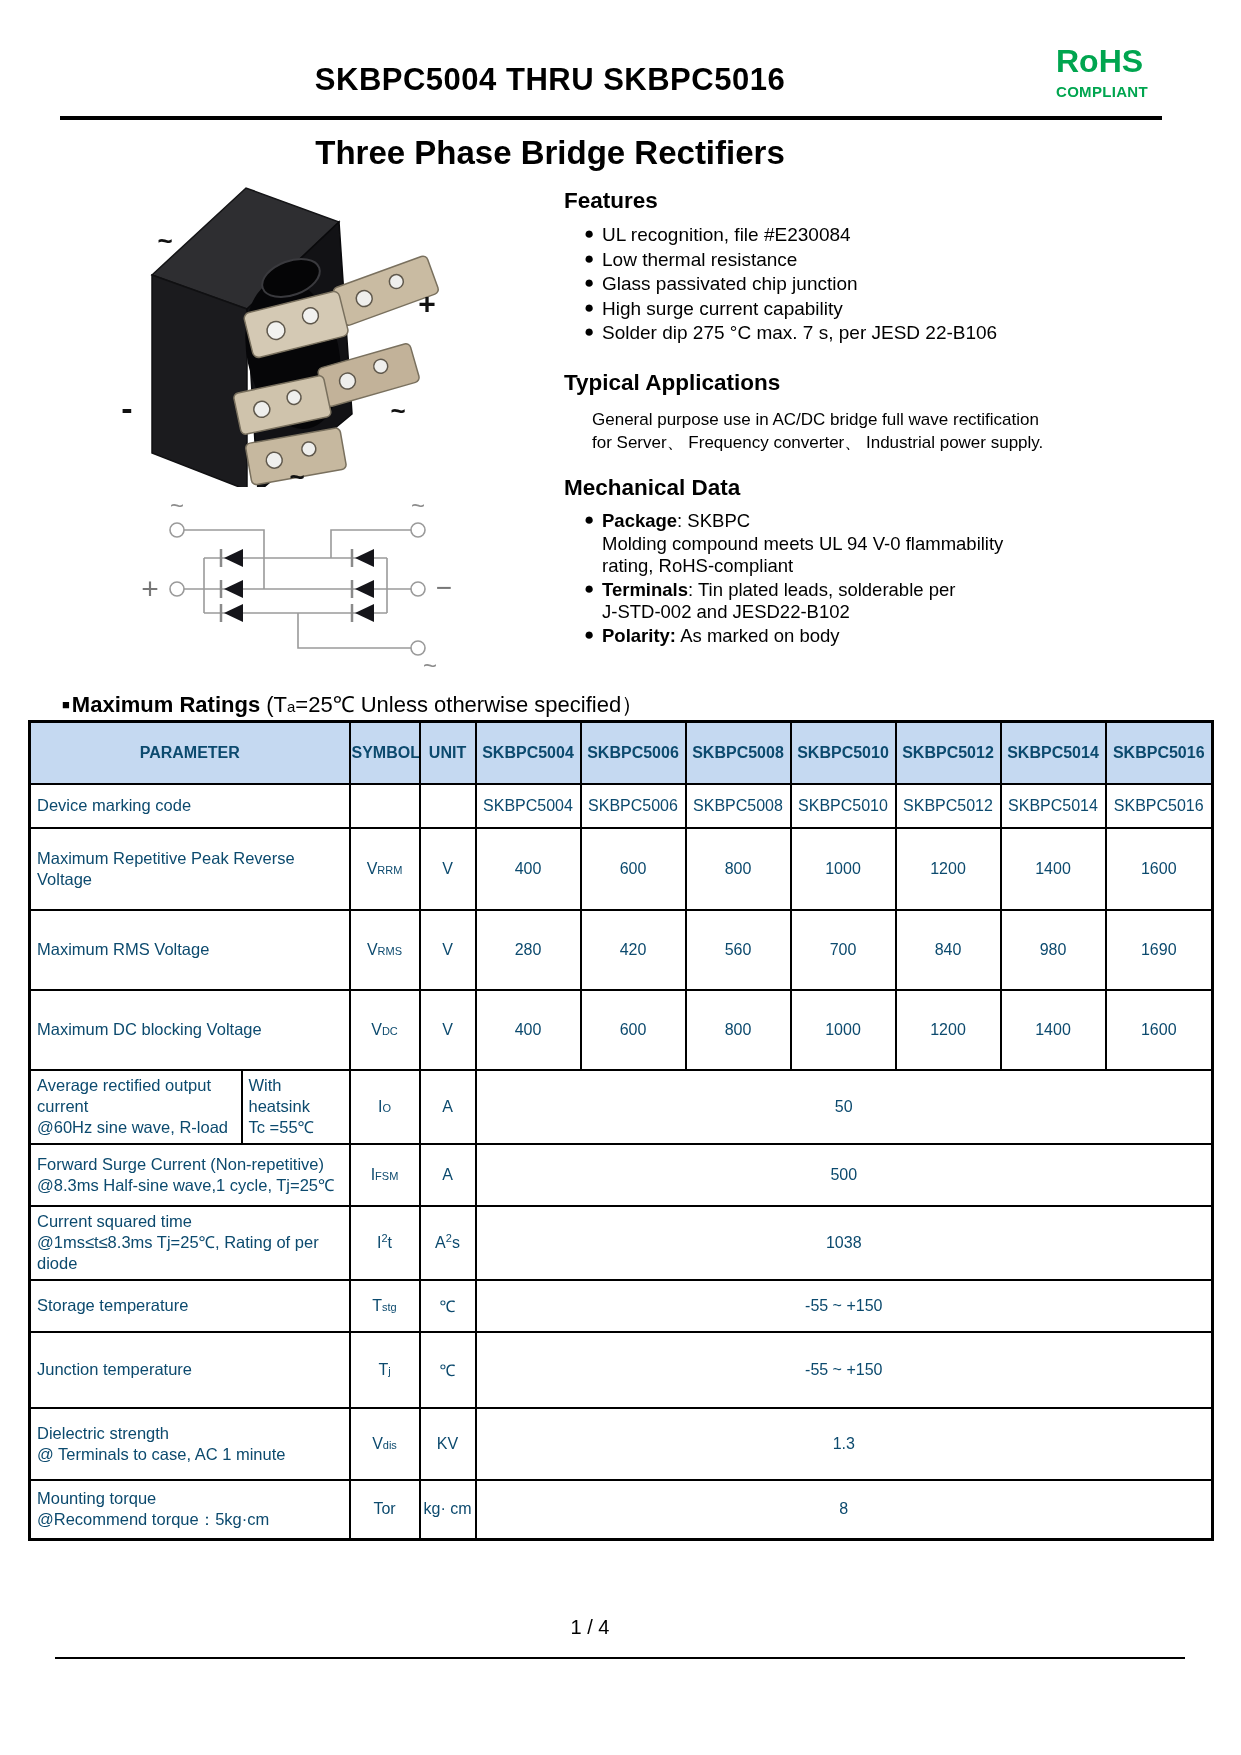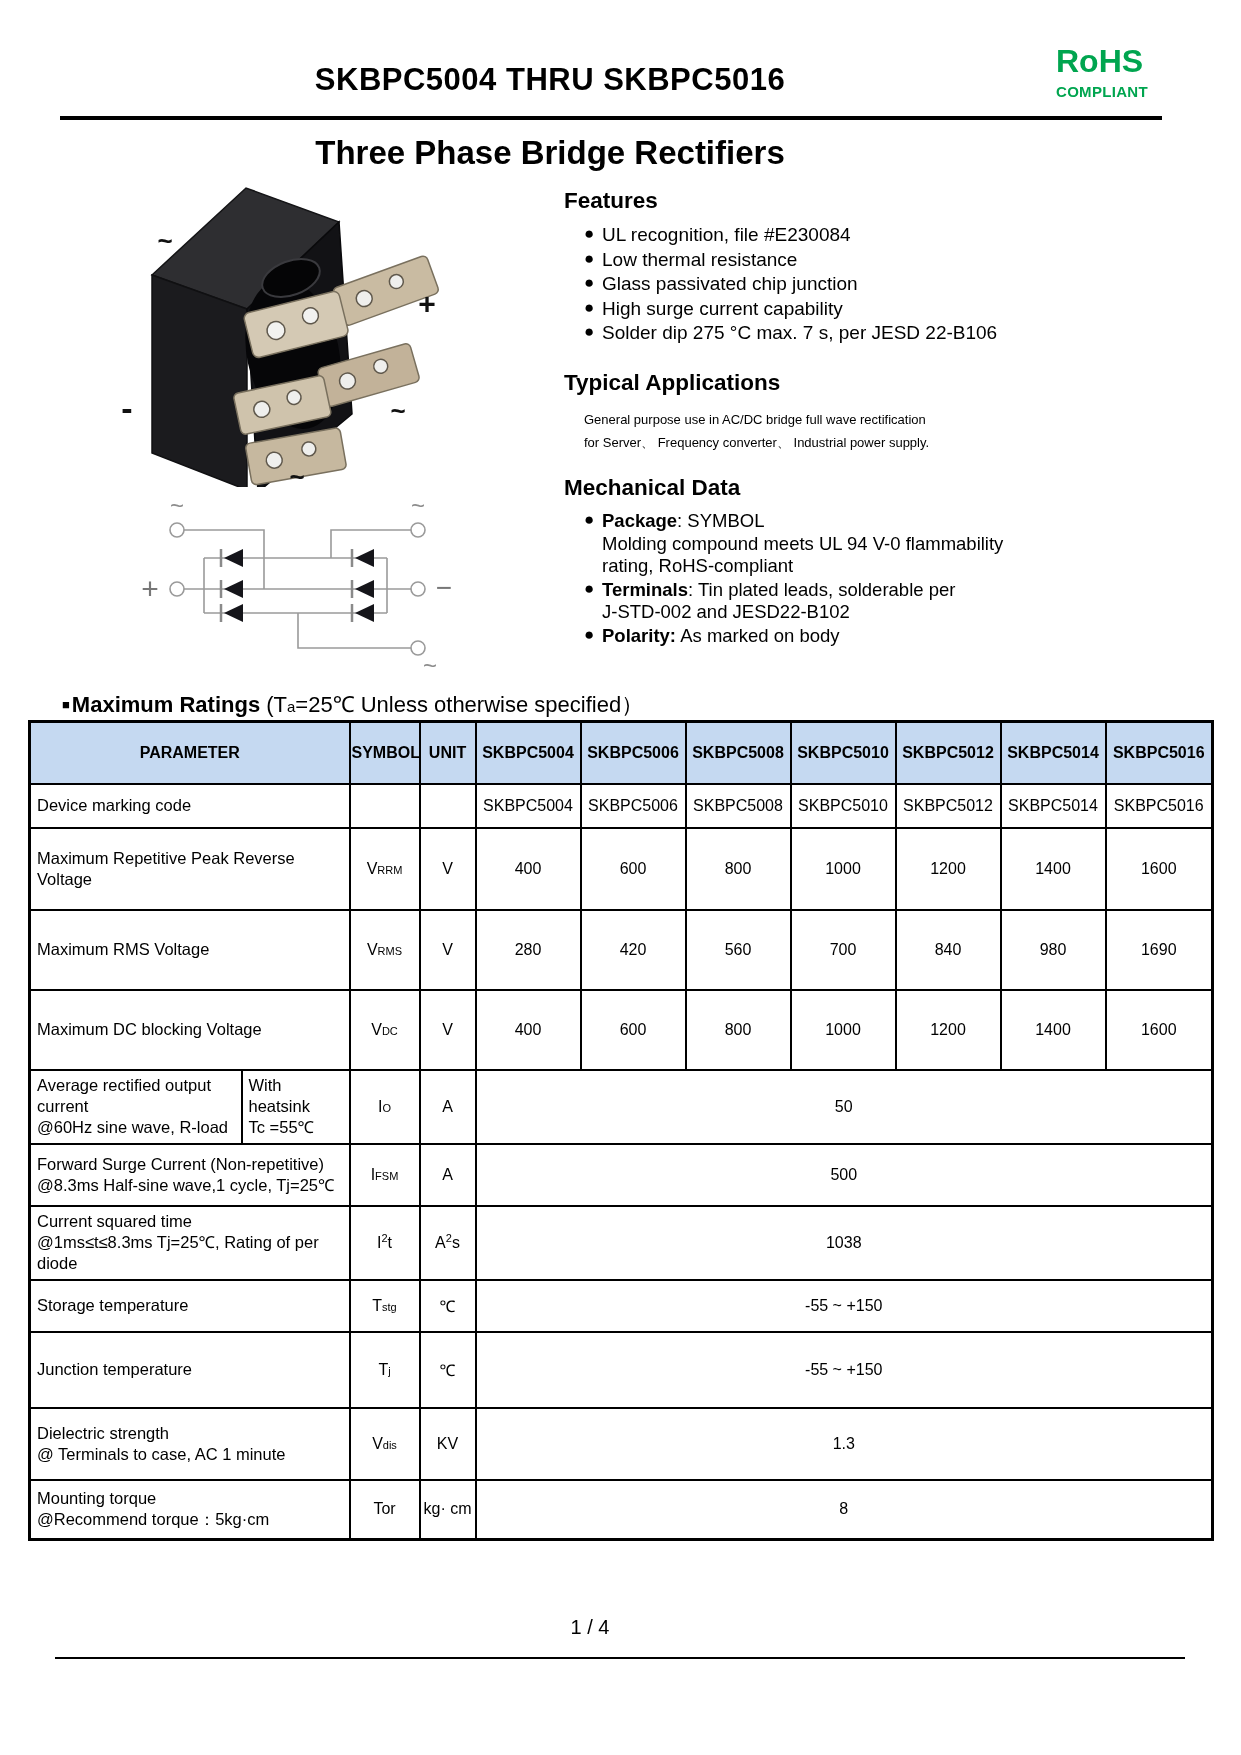--- a/index.html
+++ b/index.html
@@ -23,34 +23,34 @@
   .fig-label {font-family:"Liberation Sans",sans-serif; font-weight:bold;}
 
   
   .right-col {position:absolute; left:560px; top:188px; width:678px;}
   .sec-h {font-size:22.5px; font-weight:bold; margin:0 0 9px 4px;}
   .feat {list-style:none; margin:0 0 0 24px; padding:0;}
   .feat li {font-size:19px; line-height:24.6px; padding-left:18px; position:relative;}
   .mech {list-style:none; margin:6px 0 0 24px; padding:0;}
   .mech li {font-size:18.5px; line-height:22.6px; padding-left:18px; position:relative; margin-bottom:1px;}
   .blt {position:absolute; left:0; top:-1px; font-size:17px;}
-  .apps-lines {margin:12px 0 0 24px; font-size:13px; line-height:23.5px;}
+  .apps-lines {margin:12px 0 0 32px; font-size:17px; line-height:23.5px;}
   .gap24 {margin-top:24px;}
   .gap20 {margin-top:20px;}
 
   
   .mr-heading {position:absolute; left:62px; top:688px; font-size:22px; white-space:nowrap;}
   .mr-bullet {font-size:13px; vertical-align:3px; margin-right:2px;}
   .mr-bold {font-weight:bold;}
   .mr-sub {font-size:15px;}
 
   
   .tbl-wrap {position:absolute; left:28px; top:720px;}
   .ratings-table {border-collapse:collapse; table-layout:fixed; width:1183px;
-                  font-size:16px; color:#000000; border:3px solid #000;}
+                  font-size:16px; color:#0c4a6e; border:3px solid #000;}
   .ratings-table th, .ratings-table td {border:2px solid #000; overflow:hidden;}
   .ratings-table th {background:var(--hdr-bg,#C5D9F1); font-weight:bold; font-size:16px; text-align:center;}
   .param {text-align:left; padding:3px 6px; white-space:pre-line; line-height:21px; font-size:16.5px; vertical-align:middle;}
   .c {text-align:center; vertical-align:middle;}
   .sub {font-size:11px;}
   .sup {font-size:11px; vertical-align:super;}
 
   
   .page-num {position:absolute; top:1616px; left:0; width:1180px; text-align:center; font-size:20px;}
   .frule {position:absolute; top:1657px; left:55px; width:1130px; height:2px; background:#000;}
@@ -169,21 +169,21 @@
 
     <div class="sec-h gap24">Typical Applications</div>
     <div class="apps-lines">
       <div>General purpose use in AC/DC bridge full wave rectification</div>
       <div>for Server、 Frequency converter、 Industrial power supply.</div>
     </div>
 
     <div class="sec-h gap20">Mechanical Data</div>
     <ul class="mech">
       <li>
-        <span class="blt">●</span><b>Package</b><span>: SYMBOL</span>
+        <span class="blt">●</span><b>Package</b><span>: SKBPC</span>
         <div>Molding compound meets UL 94 V-0 flammability</div>
         <div>rating, RoHS-compliant</div>
       </li>
       <li>
         <span class="blt">●</span><b>Terminals</b><span>: Tin plated leads, solderable per</span>
         <div>J-STD-002 and JESD22-B102</div>
       </li>
       <li>
         <span class="blt">●</span><b>Polarity:</b><span> As marked on body</span>
       </li>

